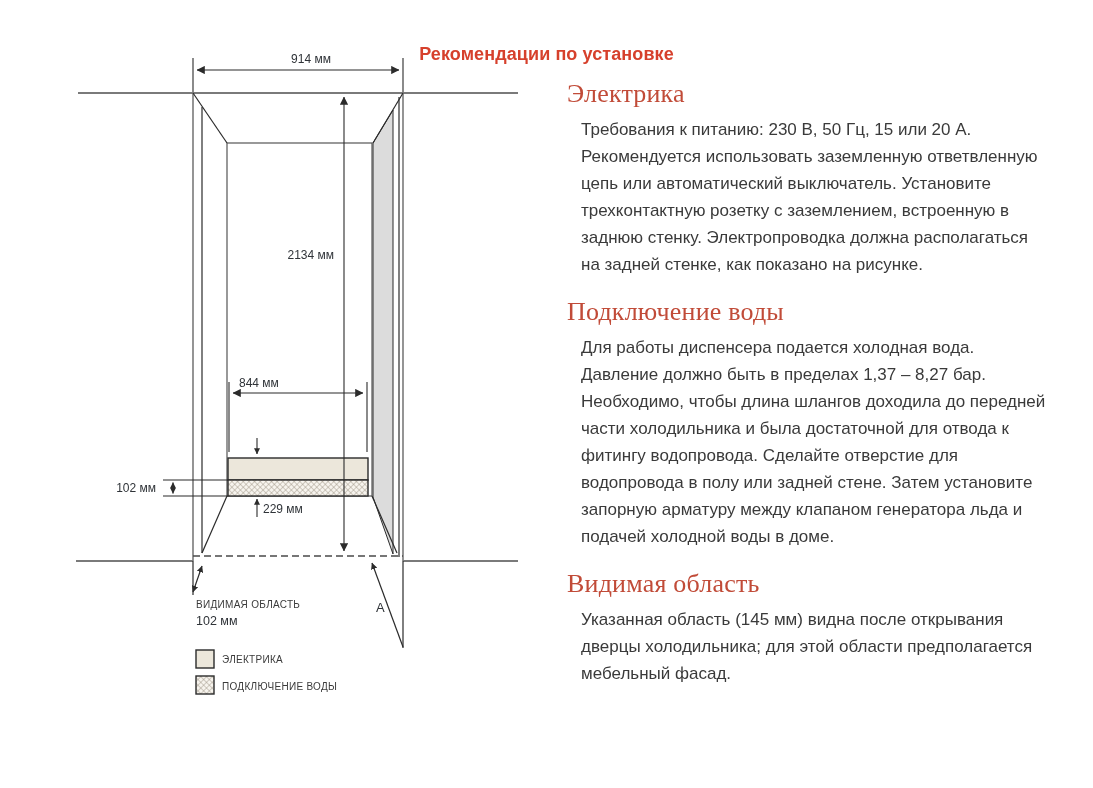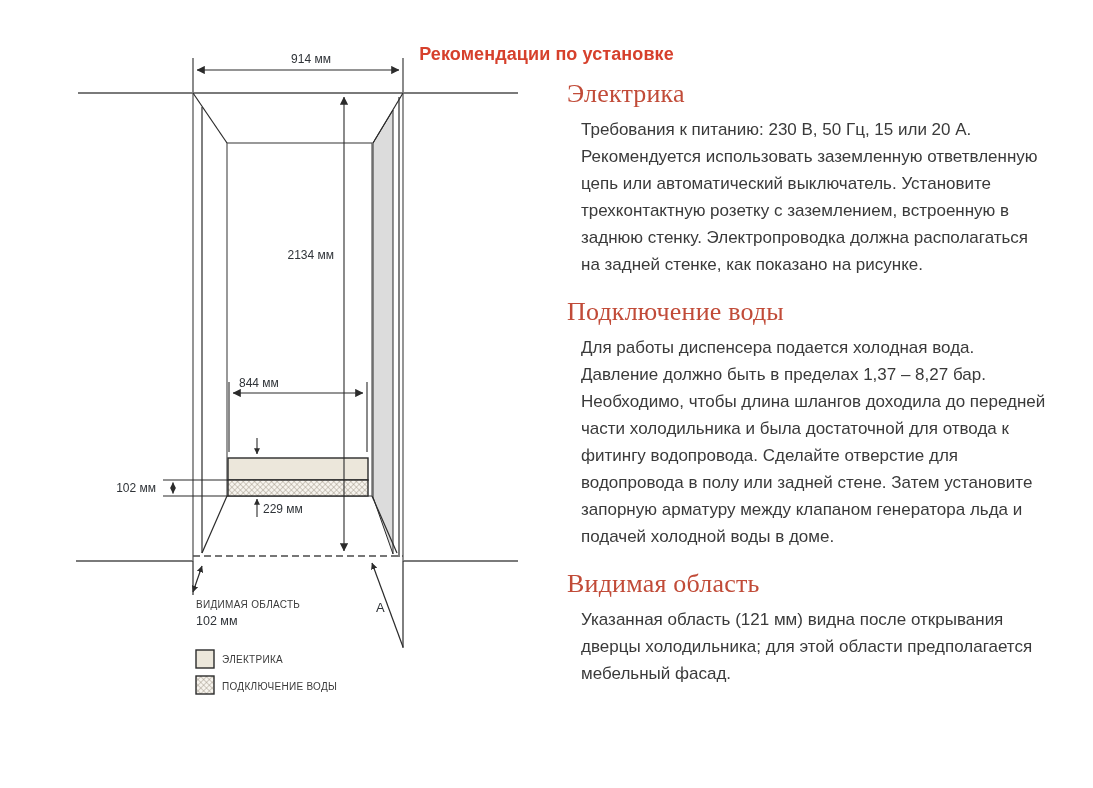--- a/index.html
+++ b/index.html
@@ -134,18 +134,18 @@
       <p>Требования к питанию: 230 В, 50 Гц, 15 или 20 А. Рекомендуется использовать заземленную ответвленную цепь или автоматический выключатель. Установите трехконтактную розетку с заземлением, встроенную в заднюю стенку. Электропроводка должна располагаться на задней стенке, как показано на рисунке.</p>
     </section>
 
     <section>
       <h2>Подключение воды</h2>
       <p>Для работы диспенсера подается холодная вода. Давление должно быть в пределах 1,37 – 8,27 бар. Необходимо, чтобы длина шлангов доходила до передней части холодильника и была достаточной для отвода к фитингу водопровода. Сделайте отверстие для водопровода в полу или задней стене. Затем установите запорную арматуру между клапаном генератора льда и подачей холодной воды в доме.</p>
     </section>
 
     <section>
       <h2>Видимая область</h2>
-      <p>Указанная область (121 мм) видна после открывания дверцы холодильника; для этой области предполагается мебельный фасад.</p>
+      <p>Указанная область (145 мм) видна после открывания дверцы холодильника; для этой области предполагается мебельный фасад.</p>
     </section>
 
   </div>
 
 </div>
 
 </body></html>

